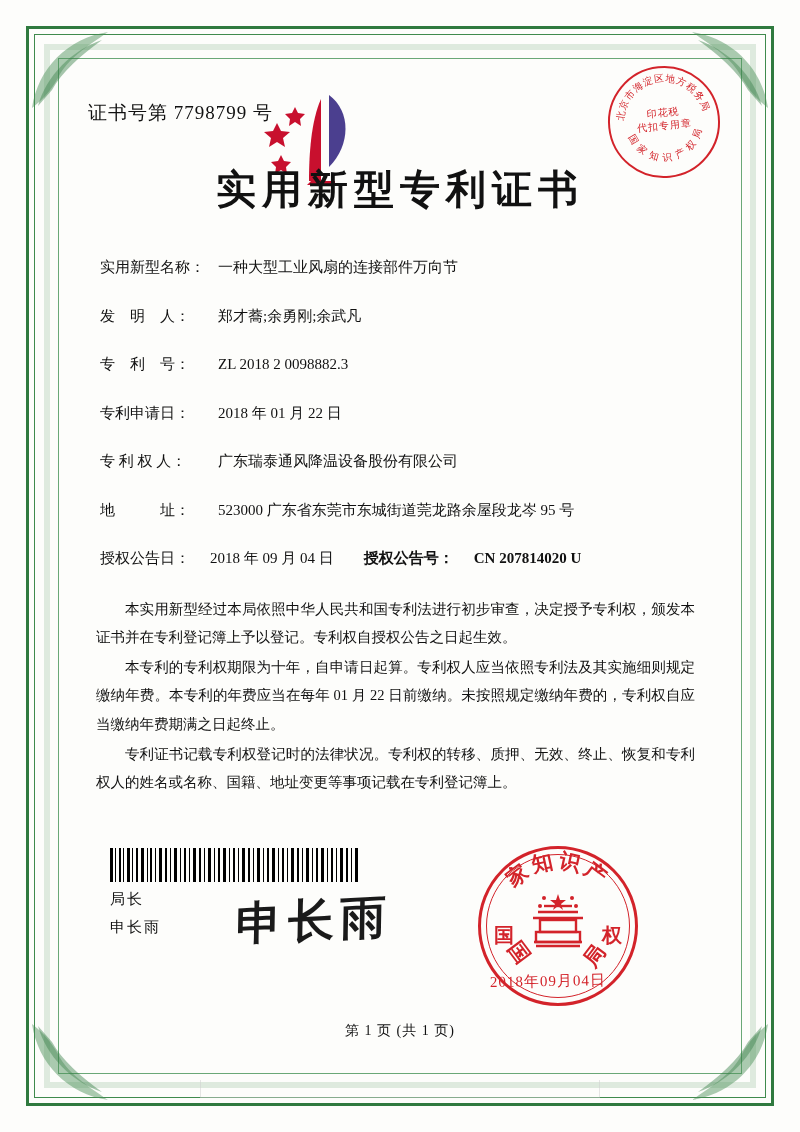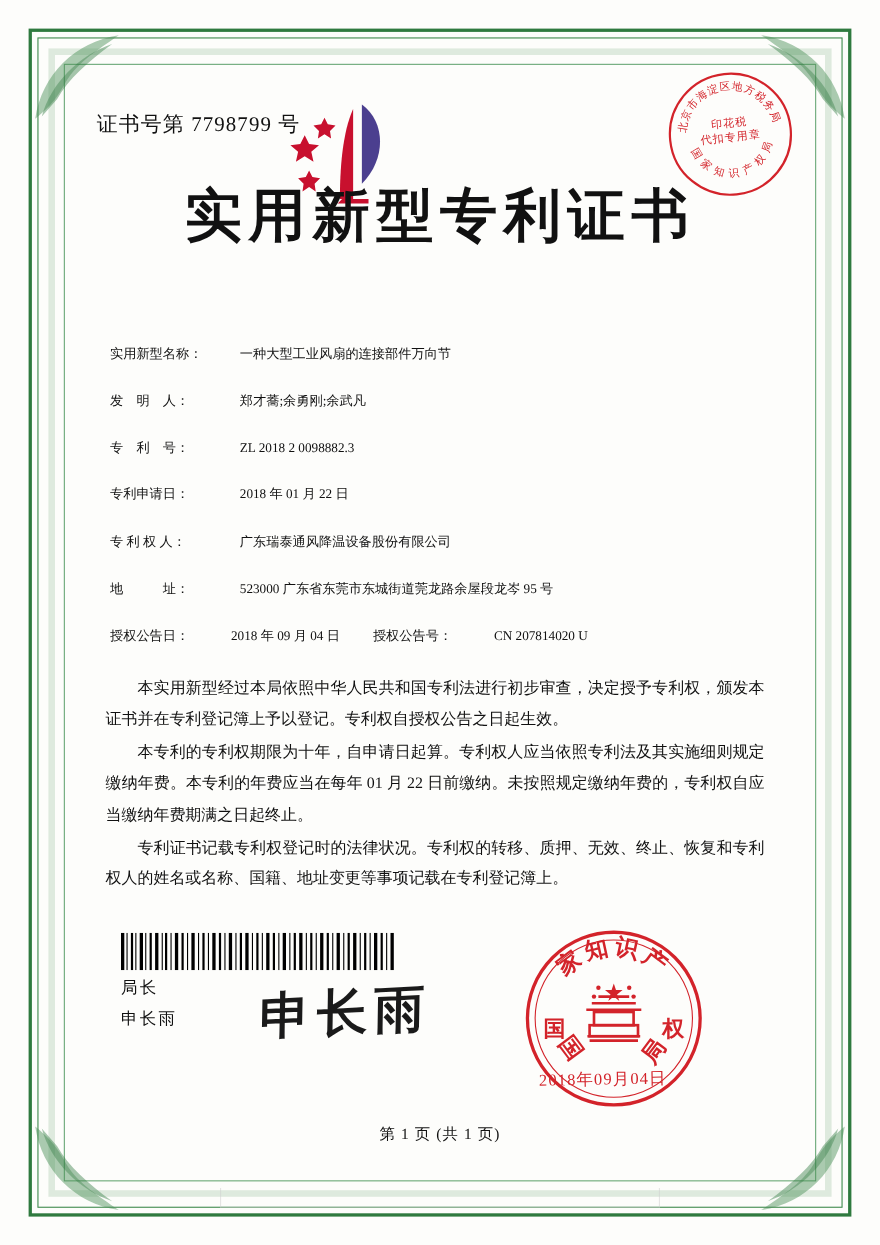--- a/index.html
+++ b/index.html
@@ -119,32 +119,32 @@
     top: 38px;
     width: 100%;
     text-align: center;
     font-size: 10px;
     line-height: 13px;
     letter-spacing: 1px;
   }
 
   .title {
     text-align: center;
-    font-size: 52px;
+    font-size: 40px;
     font-weight: bold;
     letter-spacing: 6px;
     margin-top: 36px;
     margin-bottom: 10px;
     font-family: "DejaVu Sans", "Liberation Sans", sans-serif;
   }
 
   .fields {
-    margin-top: 78px;
+    margin-top: 36px;
     margin-left: 20px;
-    font-size: 12px;
+    font-size: 15px;
     line-height: 1.9;
   }
   .field-row {
     display: flex;
     align-items: baseline;
     margin-bottom: 20px;
   }
   .field-label {
     width: 118px;
     flex: 0 0 118px;
@@ -155,20 +155,21 @@
     flex: 1;
   }
   .field-row.dual .field-label {
     width: 110px;
     flex: 0 0 110px;
   }
   .dual-second {
     display: flex;
     align-items: baseline;
     margin-left: 30px;
+    font-weight: bold;
   }
   .dual-second .field-label {
     width: 100px;
     flex: 0 0 100px;
   }
 
   .paragraphs {
     margin-top: 22px;
     margin-left: 16px;
     margin-right: 25px;

